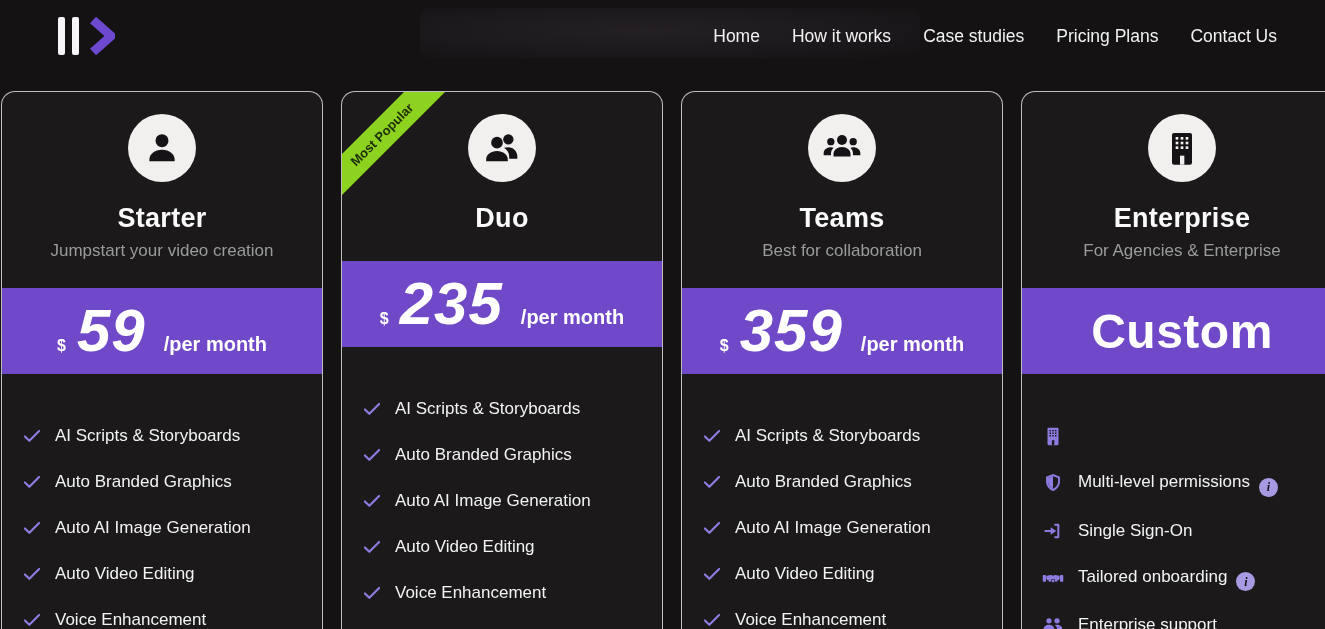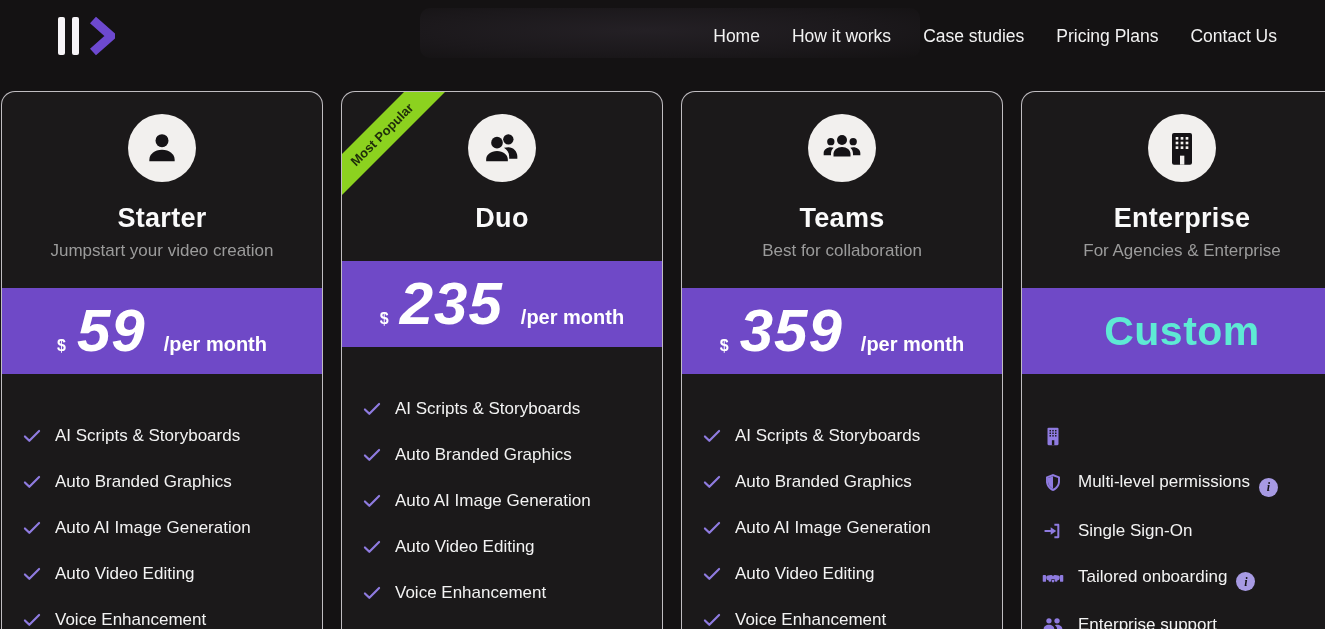--- a/index.html
+++ b/index.html
@@ -31,21 +31,21 @@
     display:flex;align-items:center;justify-content:center;}
   .avatar svg{width:40px;height:40px;fill:#151316;}
   .avatar .cut{fill:#F2F0EE;}
   .plan-name{text-align:center;font-size:27px;font-weight:700;color:#fafafa;margin-top:21px;letter-spacing:.3px;}
   .plan-tagline{text-align:center;font-size:17px;color:#9b9b9b;margin-top:7px;}
   .price-band{margin-top:27px;height:86px;background:#6F49C7;display:flex;align-items:center;justify-content:center;}
   .price-inner{display:flex;align-items:baseline;color:#ffffff;}
   .currency{font-size:16px;font-weight:700;margin-right:11px;}
   .amount{font-size:60px;font-weight:700;line-height:1;letter-spacing:1px;font-style:italic;}
   .period{font-size:20px;font-weight:700;margin-left:18px;}
-  .custom-price{font-size:41px;font-weight:700;color:#5eead4;letter-spacing:.5px;}
+  .custom-price{font-size:48px;font-weight:700;color:#ffffff;letter-spacing:.5px;}
   
   .features{margin:50px 0 0;padding:0 14px 0 20px;list-style:none;}
   .feature{display:flex;align-items:center;margin-bottom:22px;color:#f3f3f3;font-size:17px;line-height:24px;}
   .ficon{flex:0 0 24px;height:24px;margin-right:9px;display:flex;align-items:center;justify-content:flex-start;}
   .ficon svg{width:20px;height:20px;fill:#8F7BE0;}
   .ficon .check-svg{fill:none;stroke:#8F7BE0;stroke-width:2.6;stroke-linecap:round;stroke-linejoin:round;}
   .ficon .cut{fill:#1B191A;}
   .card.enterprise .ficon{flex-basis:26px;margin-right:10px;}
   .card.enterprise .ficon svg{width:22px;height:22px;}
   .ftext{max-width:246px;}

